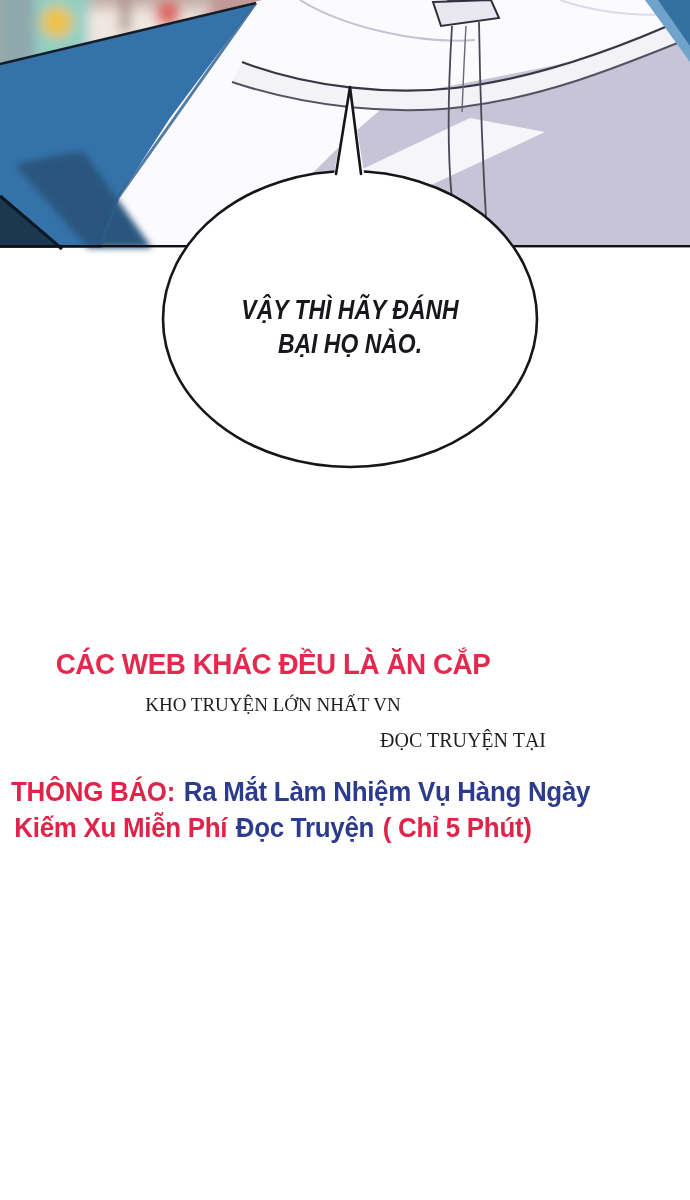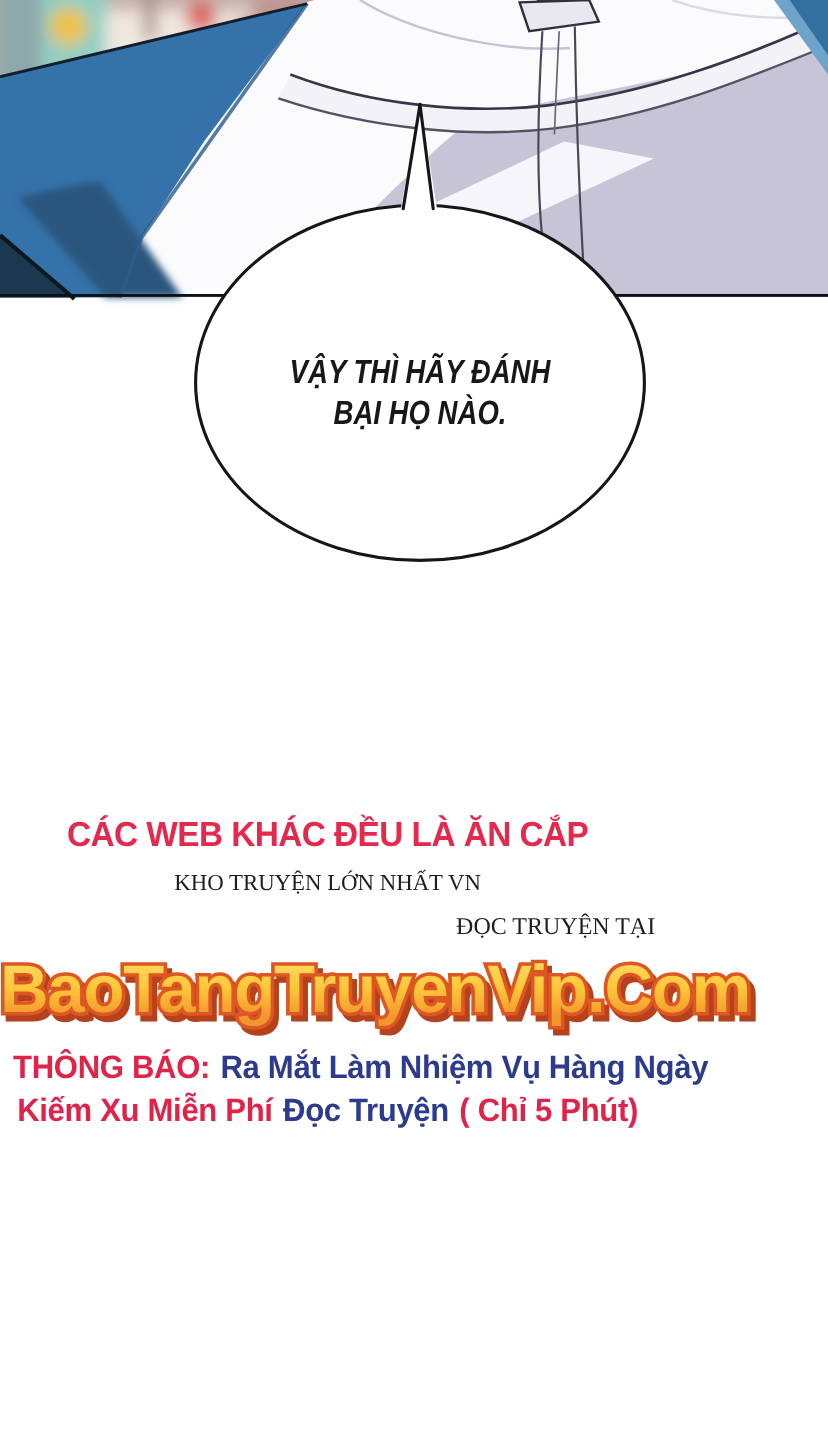--- a/index.html
+++ b/index.html
@@ -14,21 +14,21 @@
   .bubble-text{
     position:absolute;top:293px;left:195px;width:310px;
     text-align:center;color:#17171c;
     font-weight:bold;font-style:italic;
     font-size:28px;line-height:34px;letter-spacing:0px;
     transform:scaleX(0.82);transform-origin:50% 50%;
     white-space:nowrap;
   }
 
   
-  .promo{position:absolute;top:646px;left:0;width:546px;text-align:center;margin-top:32px;}
+  .promo{position:absolute;top:646px;left:0;width:546px;text-align:center;}
   .warning{
     font-weight:bold;font-size:29px;line-height:36px;
     color:#E3294E;letter-spacing:-0.5px;
     transform:scaleX(0.96);transform-origin:50% 50%;
     margin-bottom:6px;white-space:nowrap;
   }
   .serif-line{
     font-family:"Liberation Serif","DejaVu Serif",serif;
     color:#1E1E1E;white-space:nowrap;
   }
@@ -148,25 +148,20 @@
   <div class="bubble-text">
     <div>VẬY THÌ HÃY ĐÁNH</div>
     <div>BẠI HỌ NÀO.</div>
   </div>
 
   <div class="promo">
     <div class="warning">CÁC WEB KHÁC ĐỀU LÀ ĂN CẮP</div>
     <div class="serif-line l2">KHO TRUYỆN LỚN NHẤT VN</div>
     <div class="serif-line l3">ĐỌC TRUYỆN TẠI</div>
 
-    <div class="logo">
-      <span class="lg-shadow">BaoTangTruyenVip.Com</span>
-      <span class="lg-outline">BaoTangTruyenVip.Com</span>
-      <span class="lg-fill">BaoTangTruyenVip.Com</span>
-    </div>
 
     <div class="notice">
       <div>
         <span class="n-red">THÔNG BÁO:</span><span class="gap"></span><span class="n-blue">Ra Mắt Làm Nhiệm Vụ Hàng Ngày</span>
       </div>
       <div>
         <span class="n-red">Kiếm Xu Miễn Phí</span><span class="gap"></span><span class="n-blue">Đọc Truyện</span><span class="gap"></span><span class="n-red">( Chỉ 5 Phút)</span>
       </div>
     </div>
   </div>

